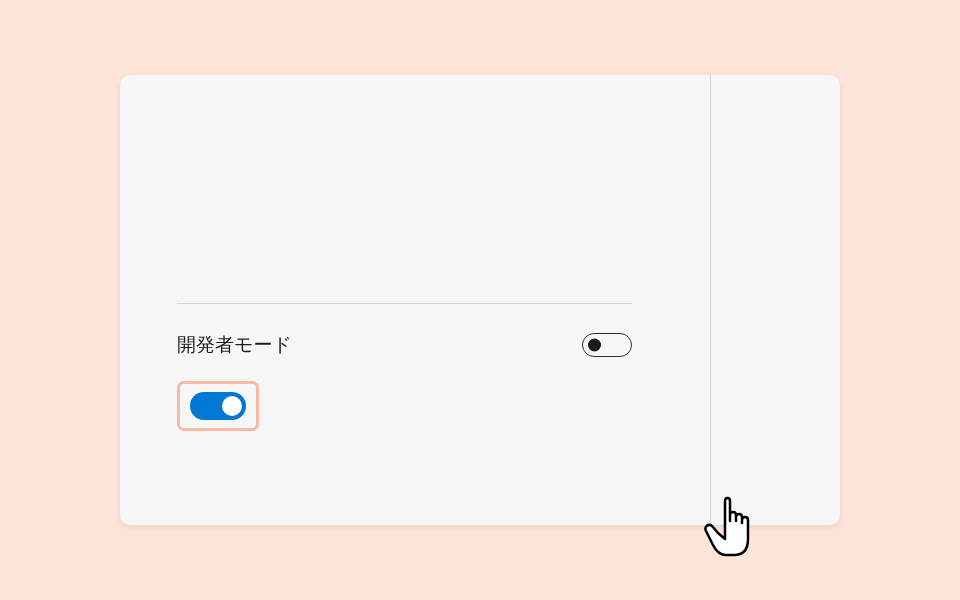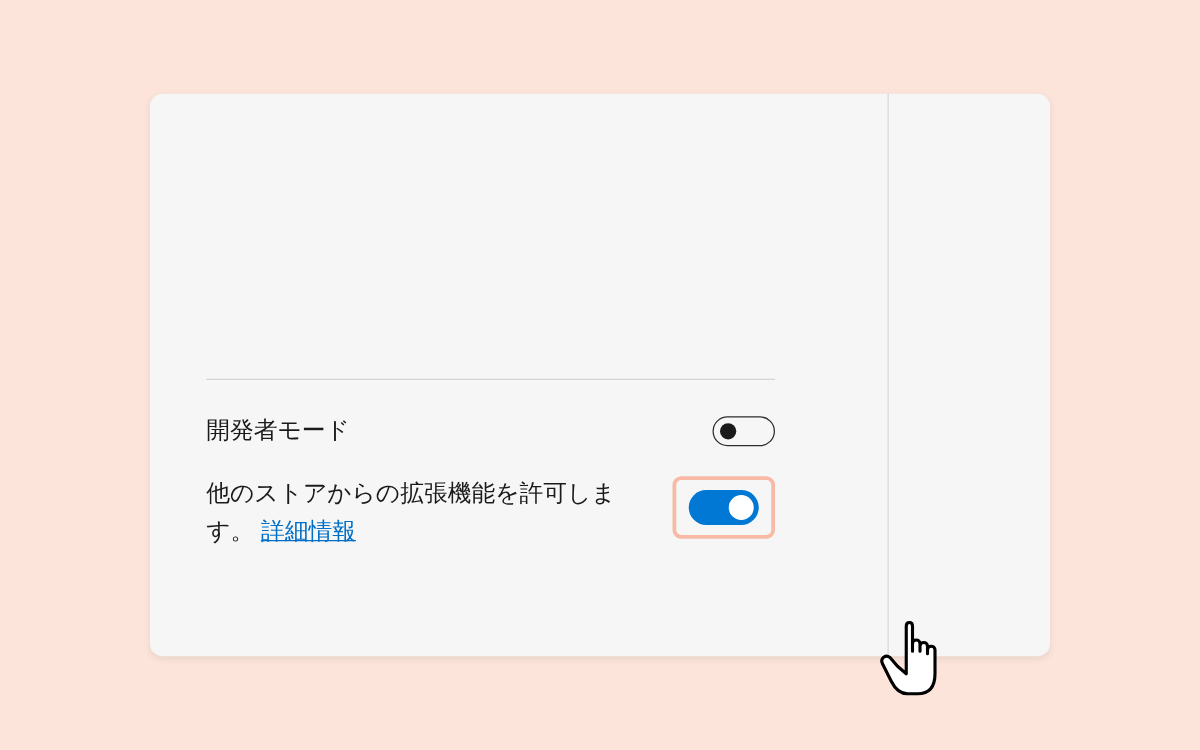--- a/index.html
+++ b/index.html
@@ -24,21 +24,21 @@
     .vline {
       position: absolute;
       left: 590px;
       top: 0;
       bottom: 0;
       width: 1px;
       background: #d8d8d8;
     }
     .content {
       position: absolute;
-      left: 45px;
+      left: 57px;
       right: 60px;
       top: 228px;
     }
     .divider {
       height: 1px;
       background: #d4d4d4;
       width: 455px;
       margin-bottom: 26px;
     }
     .row {
@@ -131,24 +131,20 @@
     <div class="divider"></div>
 
     <div class="row">
       <div class="row-label">開発者モード</div>
       <div class="toggle-off">
         <div class="knob"></div>
       </div>
     </div>
 
     <div class="row2">
-      <div class="row-label">
-        <span>他のストアからの拡張機能を許可します。</span>
-        <span class="link">詳細情報</span>
-      </div>
       <div class="toggle-highlight">
         <div class="toggle-on">
           <div class="knob"></div>
         </div>
       </div>
     </div>
   </div>
 
   <svg class="cursor-icon" viewBox="0 0 70 75">
     <path d="M 25 10

